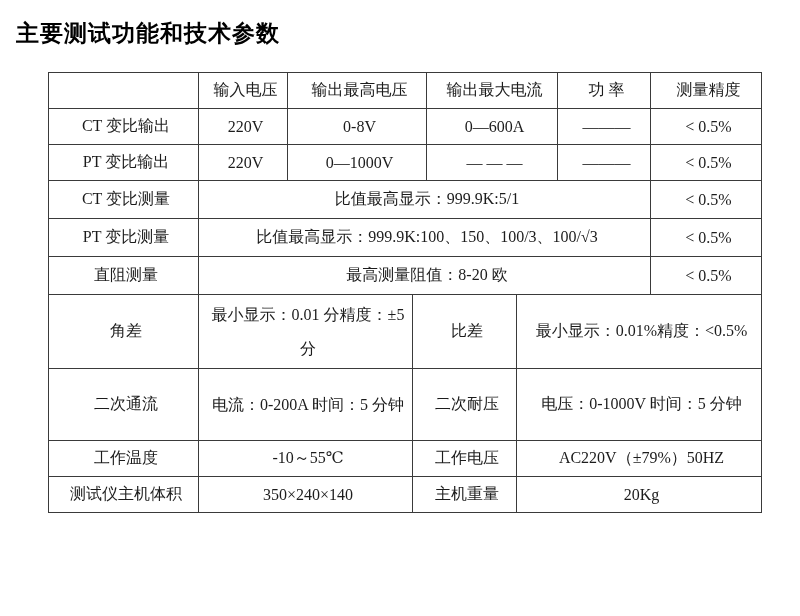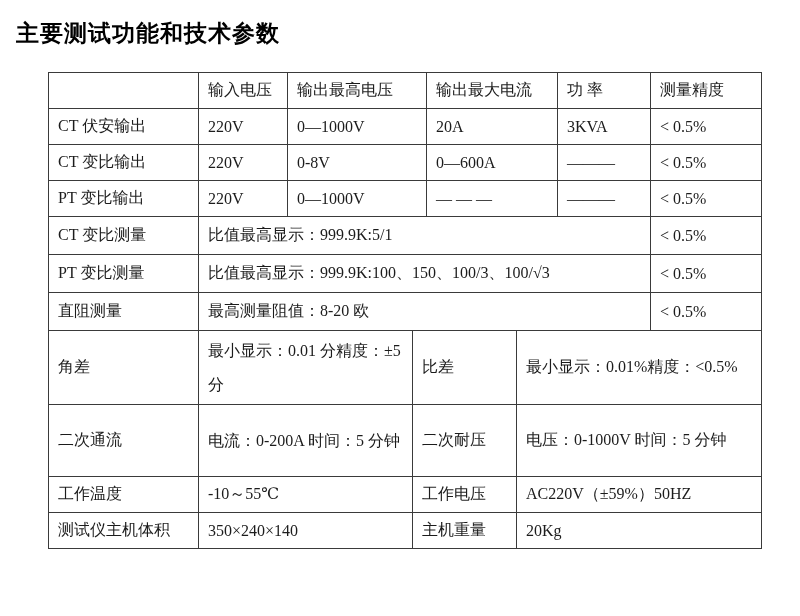--- a/index.html
+++ b/index.html
@@ -29,21 +29,21 @@
   table.spec {
     border-collapse: collapse;
     table-layout: fixed;
     margin: 24px 0 0 48px;
     width: 713px;
   }
   table.spec td, table.spec th {
     border: 1px solid #3a3a3a;
     font-size: 16px;
     font-weight: normal;
-    text-align: left;
+    text-align: center;
     vertical-align: middle;
     padding: 2px 4px 2px 9px;
     color: #1c1c1c;
     overflow: hidden;
   }
   tr.r-hdr  { height: 36px; }
   tr.r-std  { height: 36px; }
   tr.r-mid  { height: 38px; margin-left: 24px; }
   tr.r-tall1 { height: 74px; }
   tr.r-tall2 { height: 72px; }
@@ -72,28 +72,20 @@
     <tbody>
         <tr class="r-hdr">
       <th></th>
       <th>输入电压</th>
       <th colspan="2">输出最高电压</th>
       <th colspan="2">输出最大电流</th>
       <th>功 率</th>
       <th>测量精度</th>
     </tr>
 
-    <tr class="r-std">
-      <td>CT 伏安输出</td>
-      <td>220V</td>
-      <td colspan="2">0—1000V</td>
-      <td colspan="2">20A</td>
-      <td>3KVA</td>
-      <td>&lt; 0.5%</td>
-    </tr>
     <tr class="r-std">
       <td>CT 变比输出</td>
       <td>220V</td>
       <td colspan="2">0-8V</td>
       <td colspan="2">0—600A</td>
       <td>———</td>
       <td>&lt; 0.5%</td>
     </tr>
     <tr class="r-std">
       <td>PT 变比输出</td>
@@ -129,21 +121,21 @@
     <tr class="r-tall2">
       <td>二次通流</td>
       <td colspan="2" class="wrap2">电流：0-200A 时间：5 分钟</td>
       <td colspan="2">二次耐压</td>
       <td colspan="3" class="nowrap">电压：0-1000V 时间：5 分钟</td>
     </tr>
     <tr class="r-std">
       <td>工作温度</td>
       <td colspan="2">-10～55℃</td>
       <td colspan="2">工作电压</td>
-      <td colspan="3" class="nowrap">AC220V（±59%）50HZ</td>
+      <td colspan="3" class="nowrap">AC220V（±79%）50HZ</td>
     </tr>
     <tr class="r-std">
       <td>测试仪主机体积</td>
       <td colspan="2">350×240×140</td>
       <td colspan="2">主机重量</td>
       <td colspan="3" class="nowrap">20Kg</td>
     </tr>
   </tbody>
     </table>
 </div>

